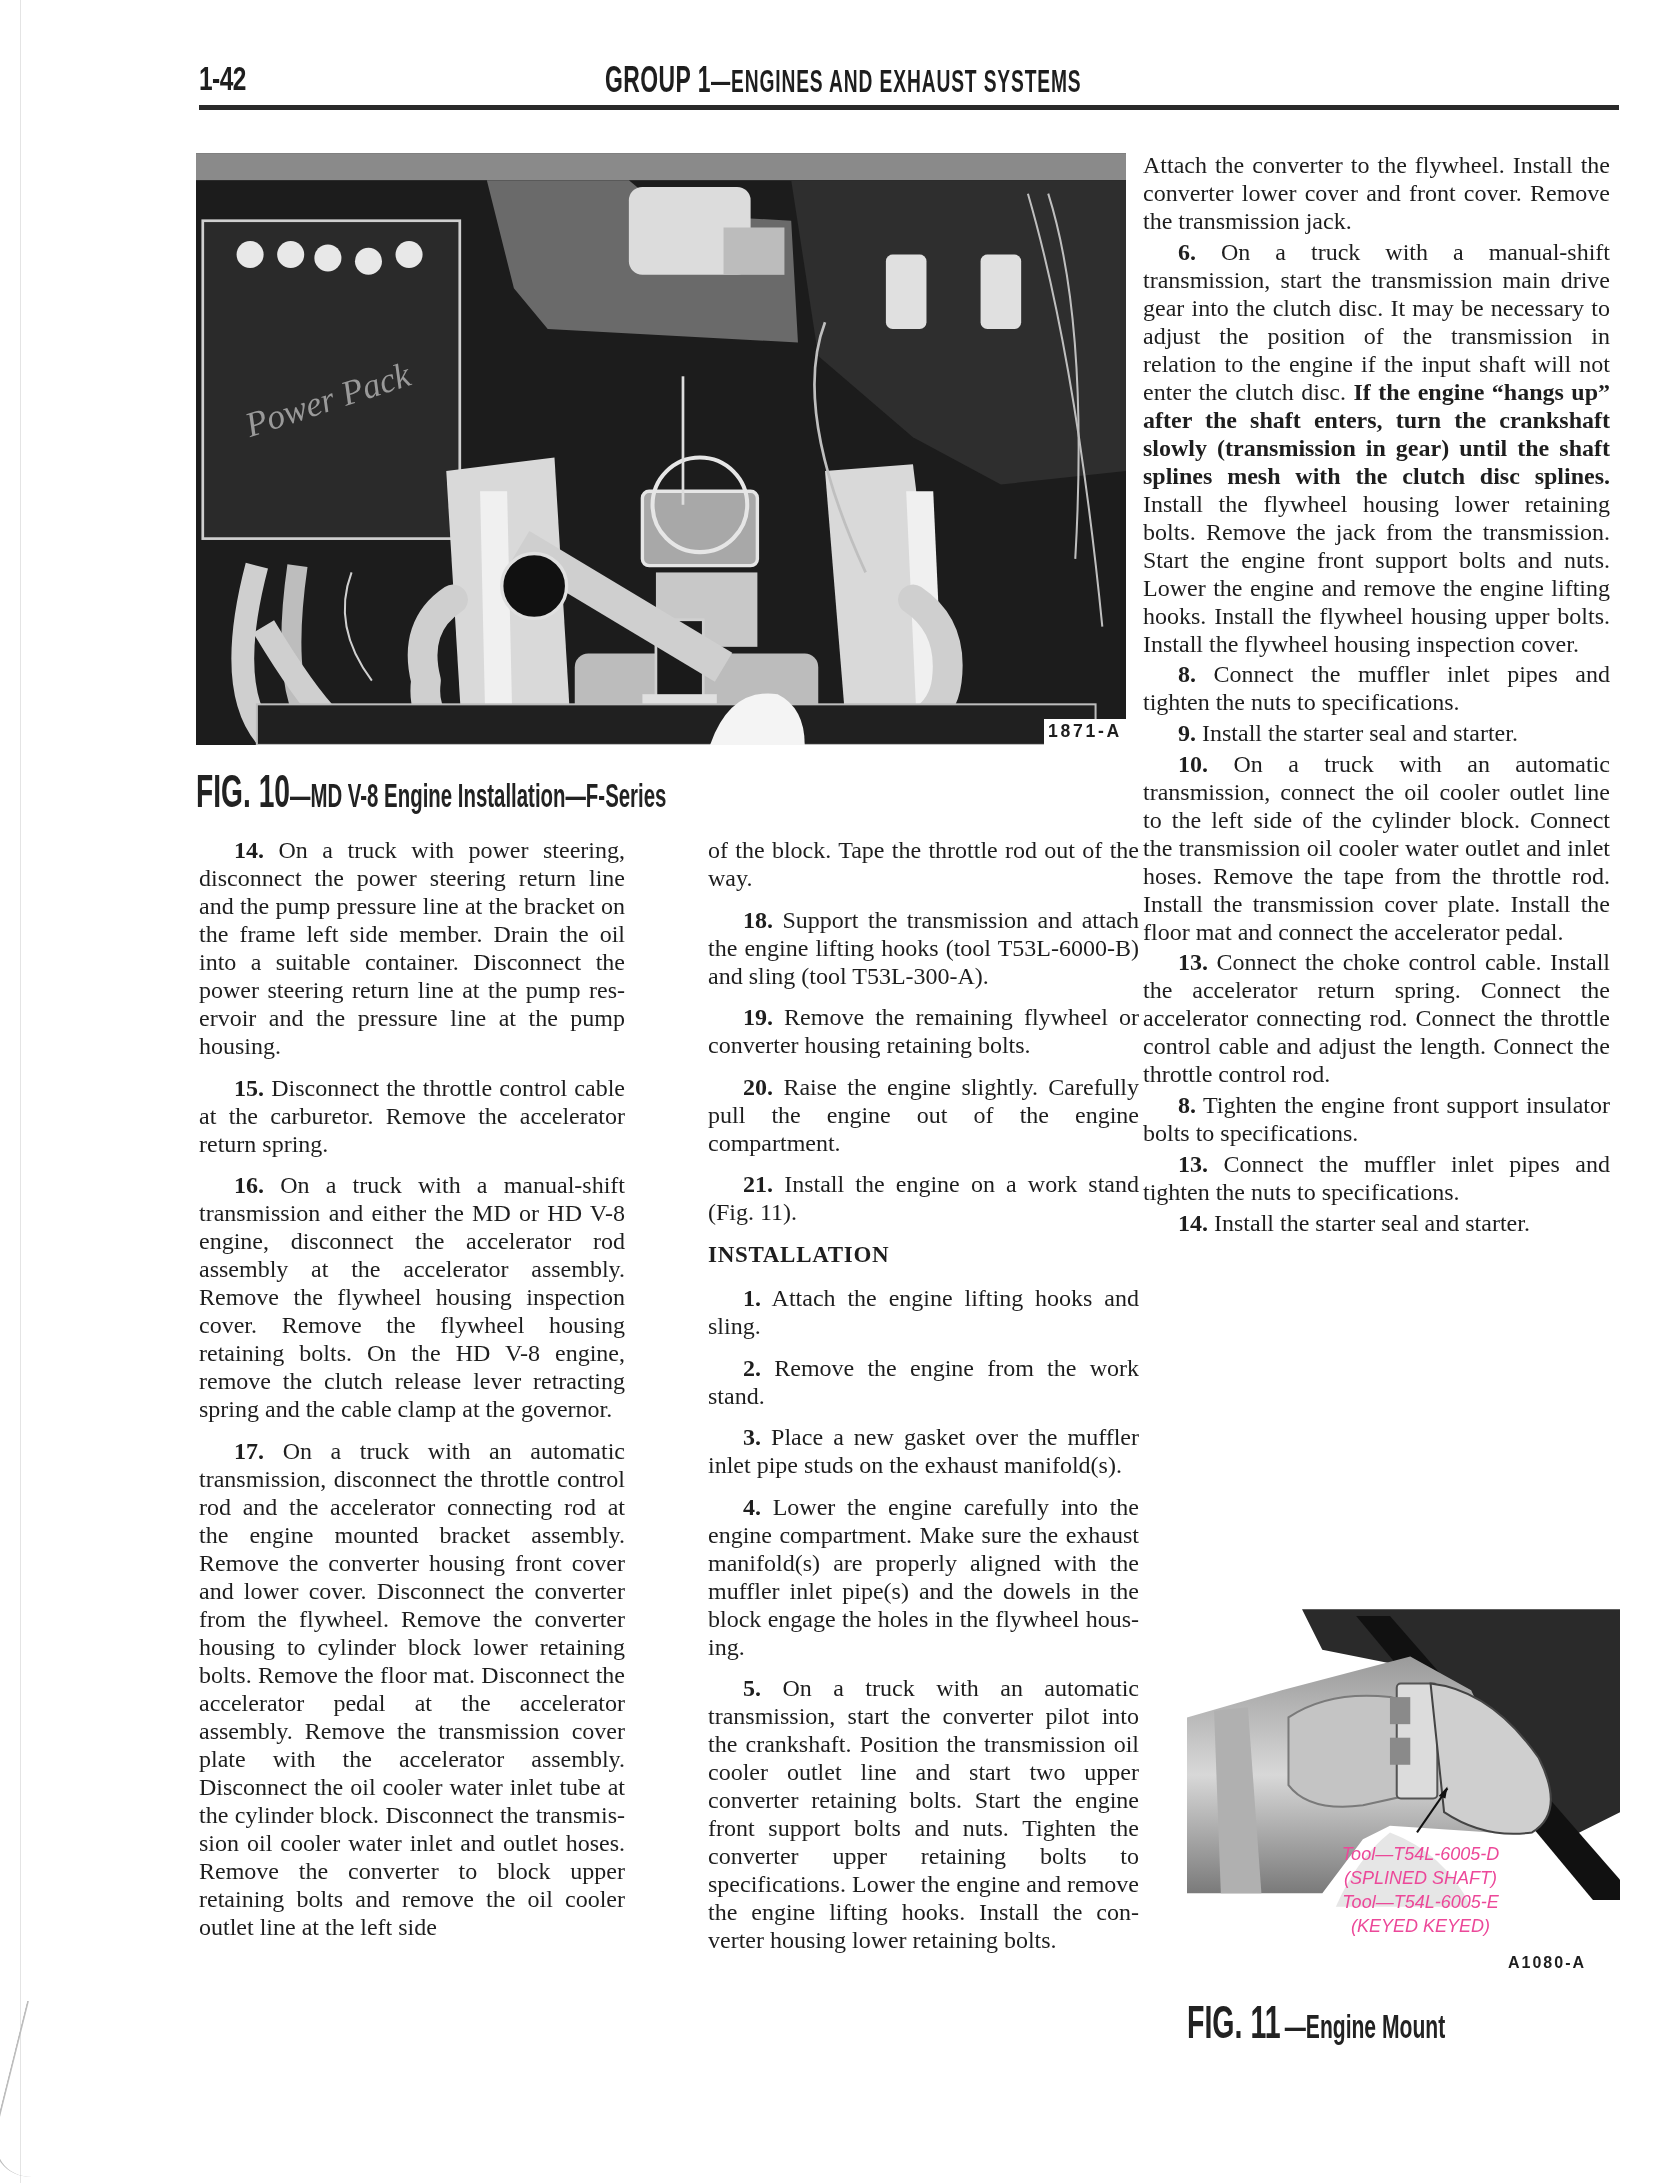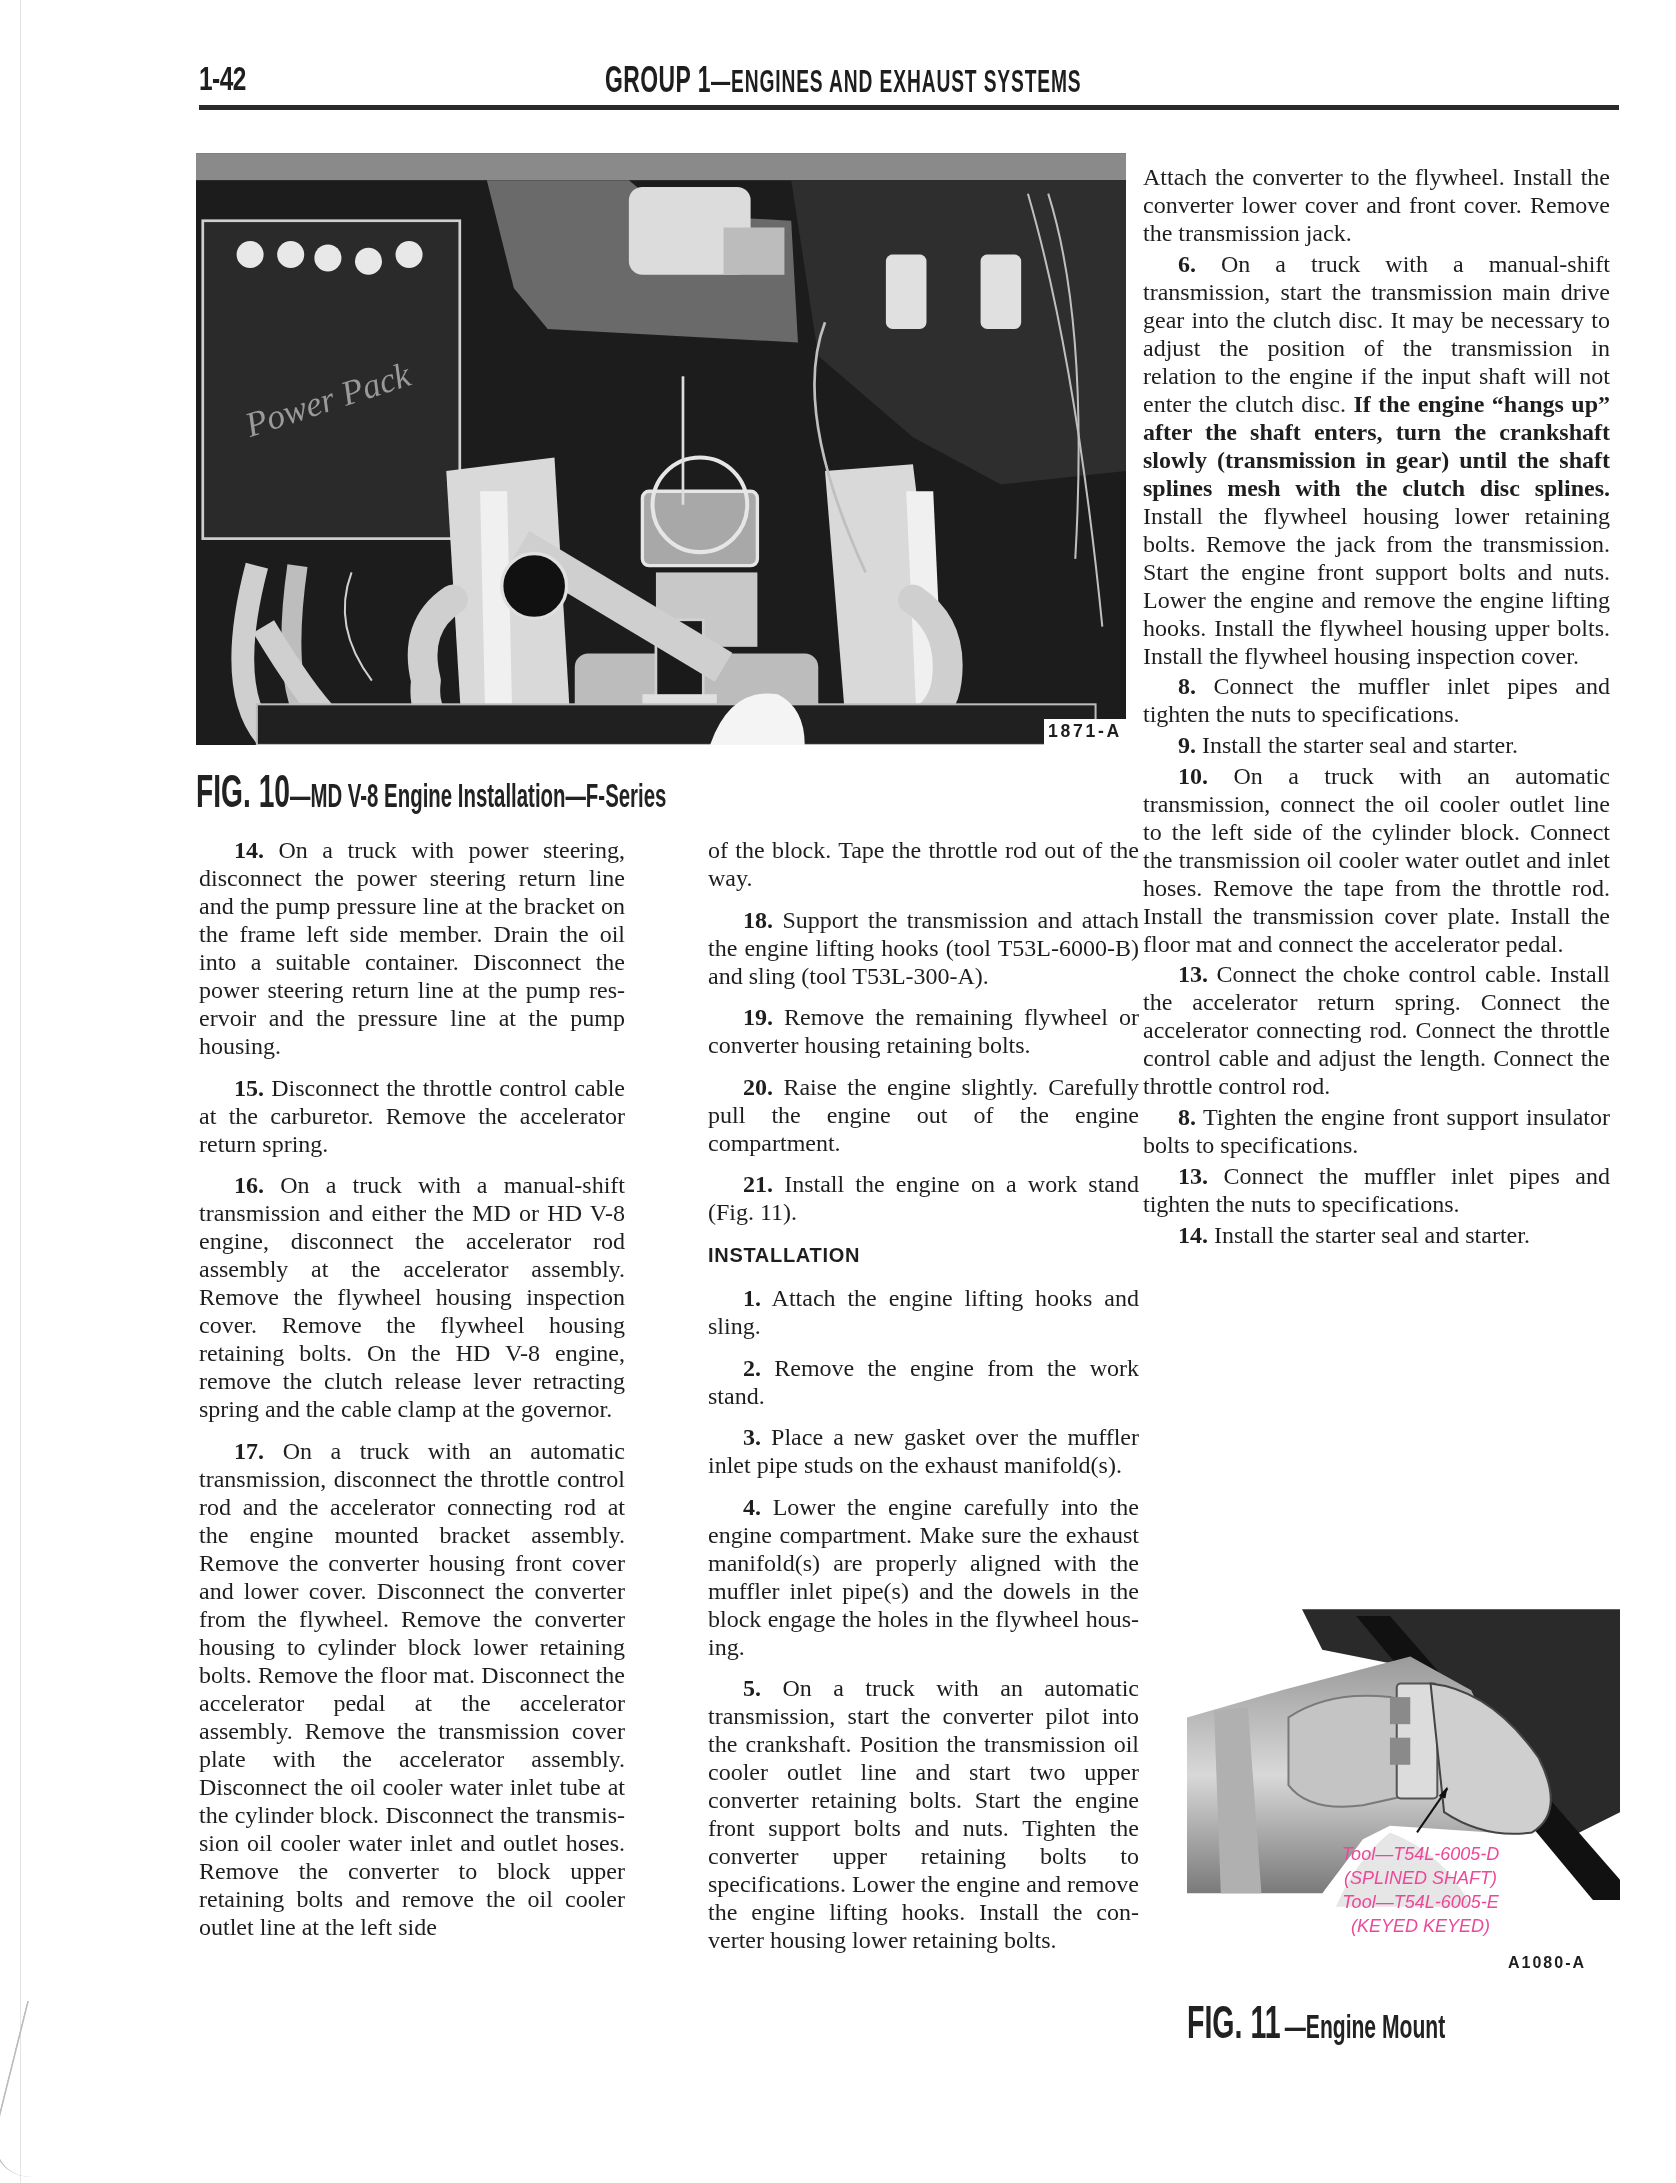--- a/index.html
+++ b/index.html
@@ -18,21 +18,21 @@
 
   .photo { position: absolute; background: #202020; overflow: hidden; }
   .fig-num-tag { position: absolute; font-family: "Liberation Sans", "DejaVu Sans", sans-serif; font-weight: bold; font-size: 17.6px; letter-spacing: 2.7px; color: #1e1e1e; background: #fff; padding: 2.7px 4px; }
   .caption { position: absolute; font-family: "Liberation Sans", "DejaVu Sans", sans-serif; font-weight: bold; white-space: nowrap; transform-origin: left; color: #222; }
 
   .col { position: absolute; font-size: 24px; line-height: 28px; text-align: justify; hyphens: manual; }
   .col p { margin: 0 0 13.5px 0; text-indent: 35px; }
   .col p.cont { text-indent: 0; }
   .col p.tight { margin-bottom: 2.7px; }
   .col b.num { font-weight: bold; }
-  .col .sect { font-family: Liberation Sans, sans-serif; font-weight: bold; font-size: 20px; letter-spacing: 0.7px; margin: 15px 0 15px 0; text-indent: 0; }
+  .col .sect { font-family: Liberation Serif, serif; font-weight: bold; font-size: 23px; letter-spacing: 0.7px; margin: 15px 0 15px 0; text-indent: 0; }
 
   .tool-label { position: absolute; font-family: "Liberation Sans", "DejaVu Sans", sans-serif; font-style: italic; font-size: 18px; line-height: 24px; text-align: center; color: #ec4899; background: rgba(255,255,255,0.0); }
 </style>
 </head>
 <body>
 
 <div class="page-edge"></div>
 <div class="page-curl"></div>
 
 <div class="header">
@@ -120,21 +120,21 @@
   <p><b class="num">20.</b><span> Raise the engine slightly. Care­fully pull the engine out of the engine compartment.</span></p>
   <p><b class="num">21.</b><span> Install the engine on a work stand (Fig. 11).</span></p>
   <div class="sect">INSTALLATION</div>
   <p><b class="num">1.</b><span> Attach the engine lifting hooks and sling.</span></p>
   <p><b class="num">2.</b><span> Remove the engine from the work stand.</span></p>
   <p><b class="num">3.</b><span> Place a new gasket over the muffler inlet pipe studs on the ex­haust manifold(s).</span></p>
   <p><b class="num">4.</b><span> Lower the engine carefully in­to the engine compartment. Make sure the exhaust manifold(s) are prop­erly aligned with the muffler inlet pipe(s) and the dowels in the block engage the holes in the flywheel hous­ing.</span></p>
   <p><b class="num">5.</b><span> On a truck with an automatic transmission, start the converter pilot into the crankshaft. Position the transmission oil cooler outlet line and start two upper converter retaining bolts. Start the engine front support bolts and nuts. Tighten the converter upper retaining bolts to specifications. Lower the engine and remove the en­gine lifting hooks. Install the con­verter housing lower retaining bolts.</span></p>
 </div>
 
-<div class="col" style="left:1143px; top:151px; width:467px;margin-top:12px;">
+<div class="col" style="left:1143px; top:151px; width:467px;">
   <p class="cont tight">Attach the converter to the flywheel. Install the converter lower cover and front cover. Remove the transmission jack.</p>
   <p class="tight"><b class="num">6.</b><span> On a truck with a manual-shift transmission, start the transmission main drive gear into the clutch disc. It may be necessary to adjust the po­sition of the transmission in relation to the engine if the input shaft will not enter the clutch disc. </span><b>If the en­gine “hangs up” after the shaft en­ters, turn the crankshaft slowly (transmission in gear) until the shaft splines mesh with the clutch disc splines.</b><span> Install the flywheel housing lower retaining bolts. Remove the jack from the transmission. Start the engine front support bolts and nuts. Lower the engine and remove the engine lifting hooks. Install the fly­wheel housing upper bolts. Install the flywheel housing inspection cover.</span></p>
   <p class="tight"><b class="num">8.</b><span> Connect the muffler inlet pipes and tighten the nuts to specifications.</span></p>
   <p class="tight"><b class="num">9.</b><span> Install the starter seal and starter.</span></p>
   <p class="tight"><b class="num">10.</b><span> On a truck with an automatic transmission, connect the oil cooler outlet line to the left side of the cyl­inder block. Connect the transmission oil cooler water outlet and inlet hoses. Remove the tape from the throttle rod. Install the transmission cover plate. Install the floor mat and con­nect the accelerator pedal.</span></p>
   <p class="tight"><b class="num">13.</b><span> Connect the choke control cable. Install the accelerator return spring. Connect the accelerator con­necting rod. Connect the throttle con­trol cable and adjust the length. Con­nect the throttle control rod.</span></p>
   <p class="tight"><b class="num">8.</b><span> Tighten the engine front sup­port insulator bolts to specifications.</span></p>
   <p class="tight"><b class="num">13.</b><span> Connect the muffler inlet pipes and tighten the nuts to specifications.</span></p>
   <p class="tight"><b class="num">14.</b><span> Install the starter seal and starter.</span></p>
 </div>

